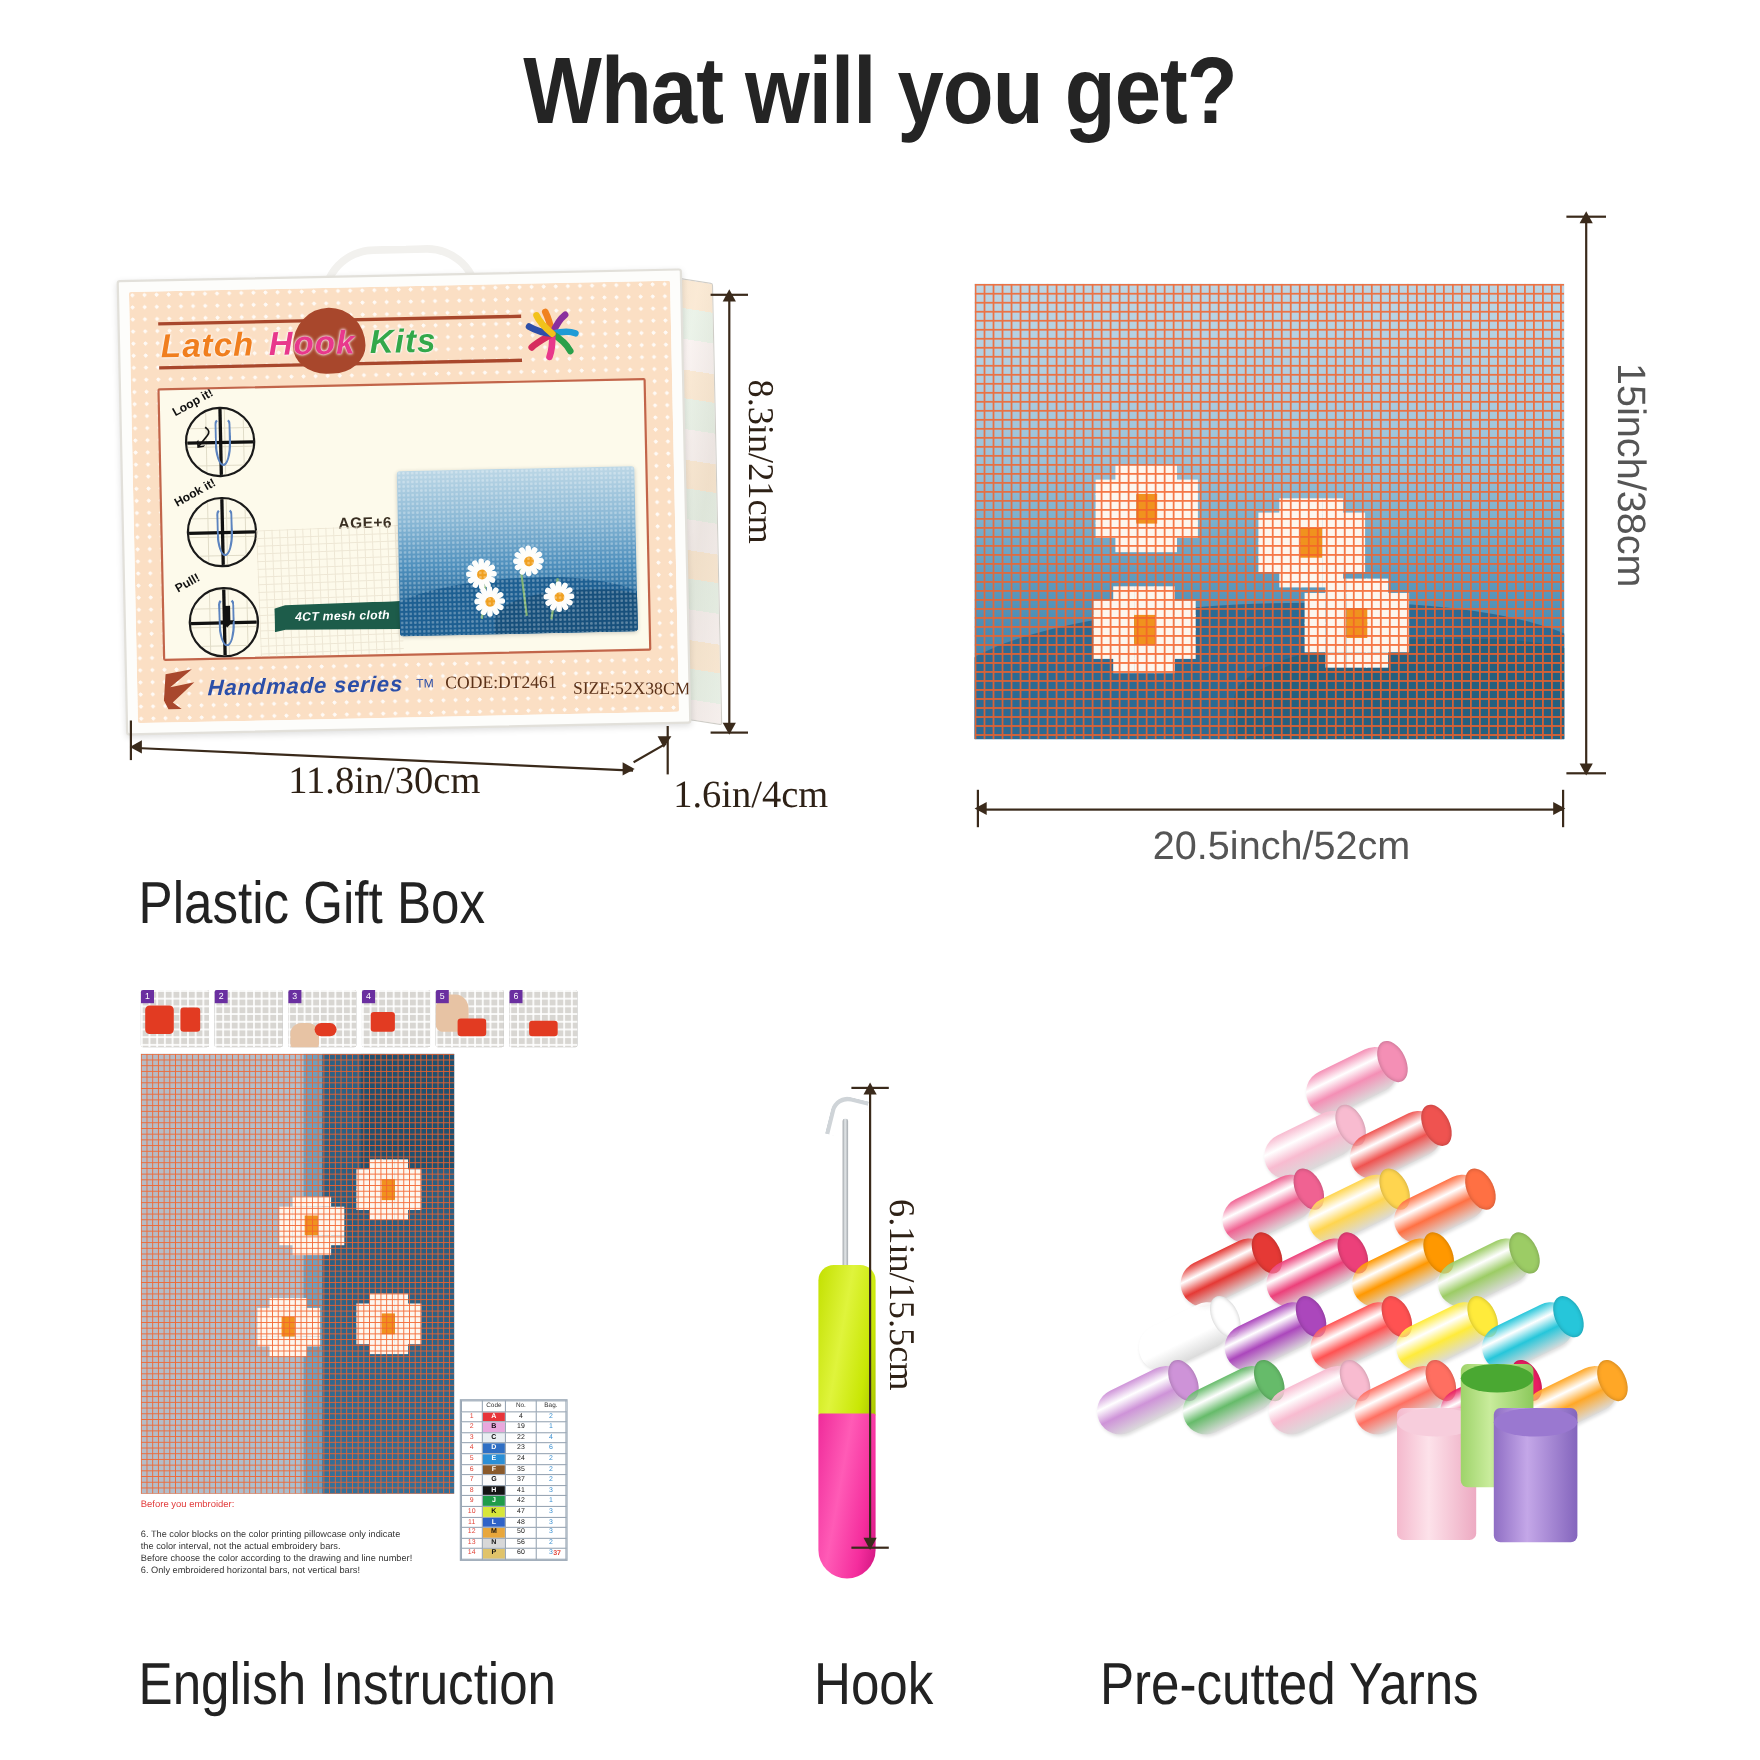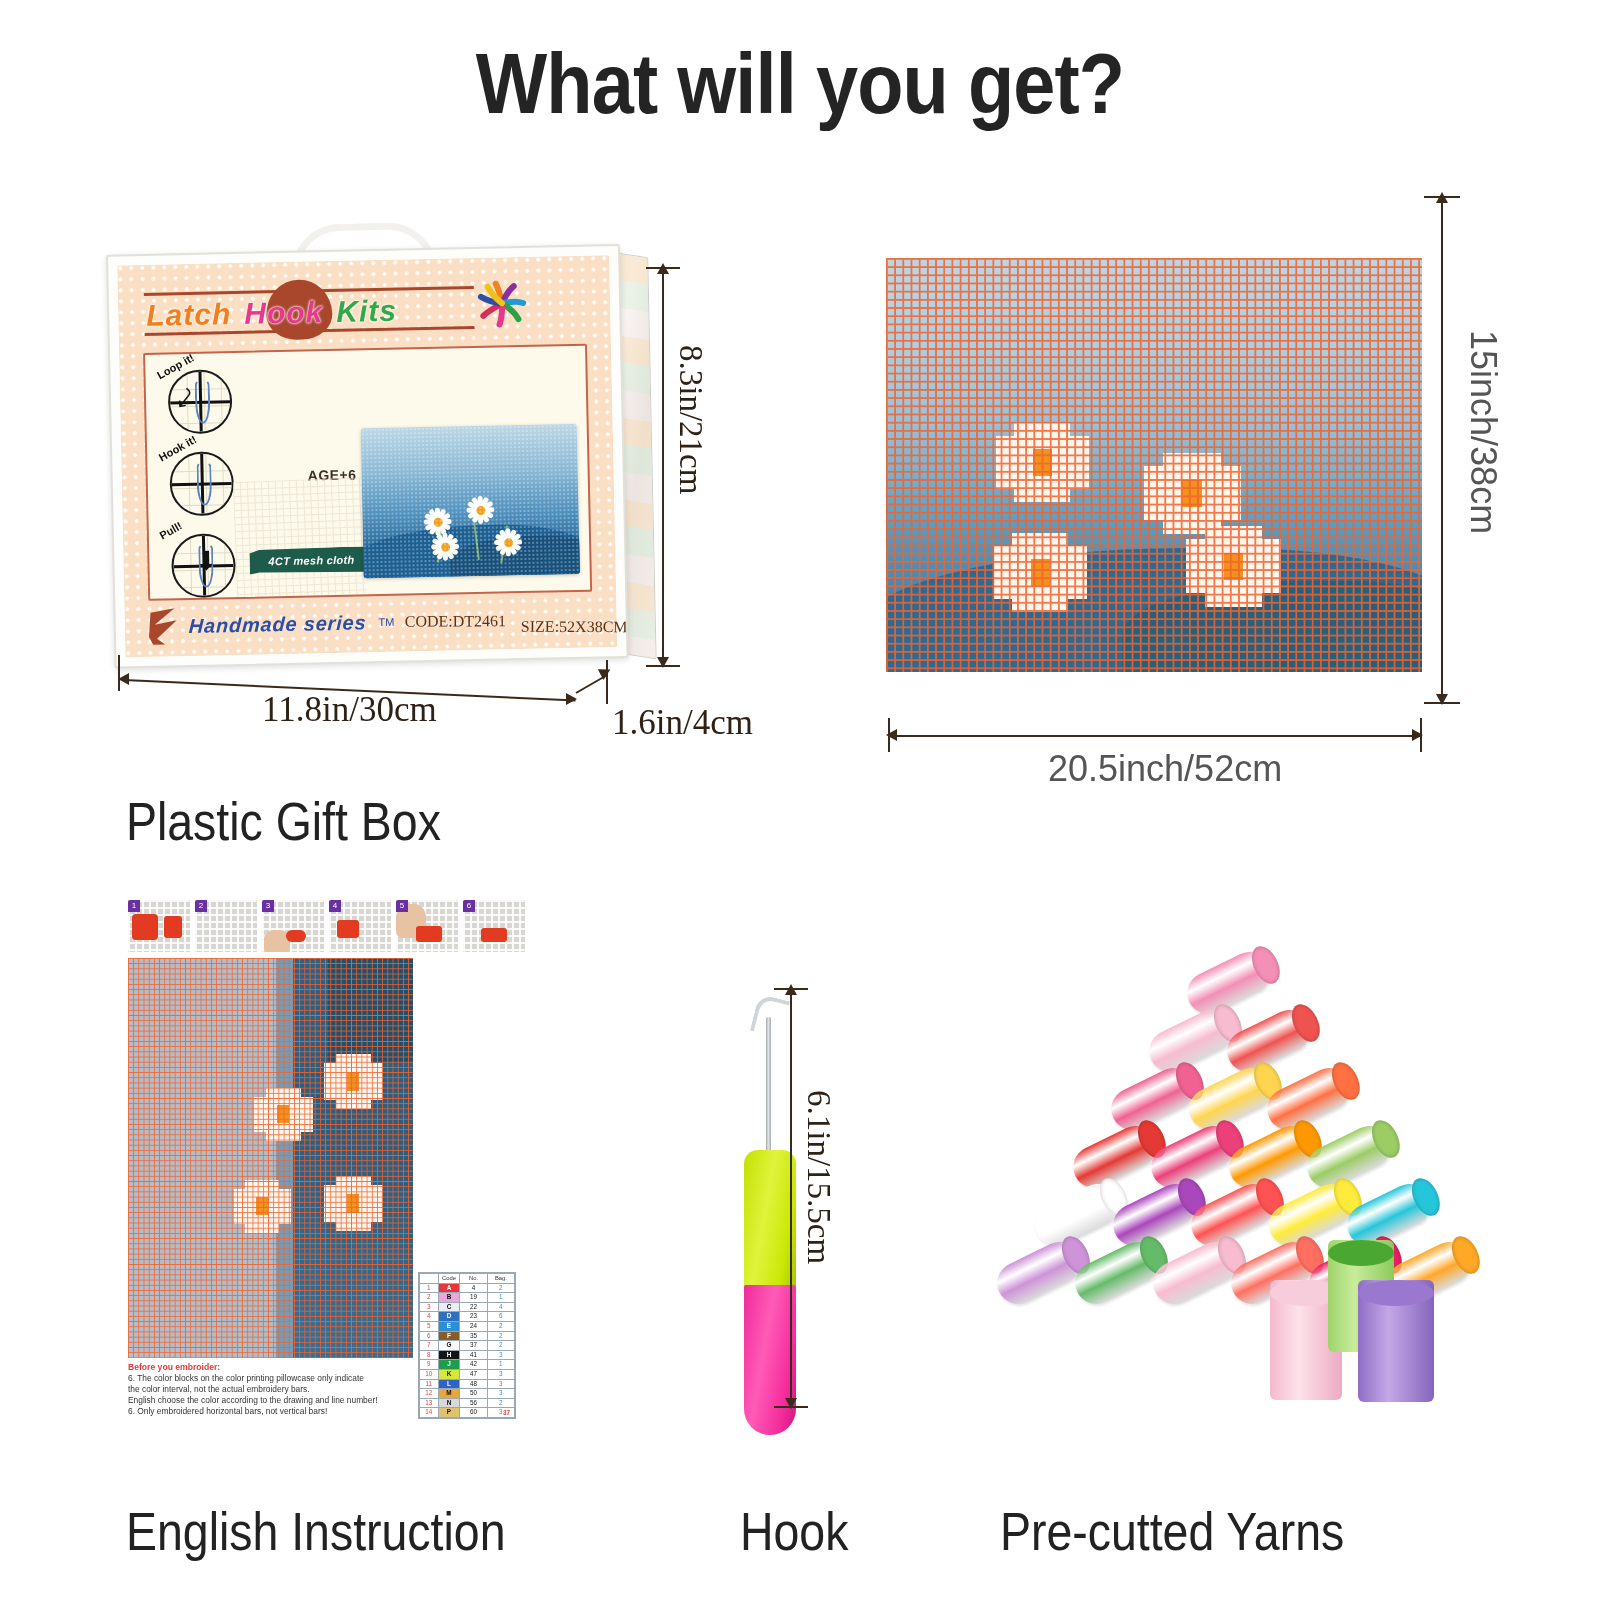--- a/index.html
+++ b/index.html
@@ -204,21 +204,21 @@
     opacity:.9;}
   .chart-leftband{position:absolute;left:0;top:0;width:57%;height:100%;
     background:linear-gradient(100deg,#b7b9c2 0%,#b2bcc9 45%,#a7bccd 100%);opacity:.92;}
   .chart-dark{position:absolute;right:0;top:0;width:42%;height:100%;
     background:linear-gradient(200deg,#2e6286 0%,#2b5d80 45%,#35719a 100%);}
   .chart-dark2{position:absolute;right:0;top:0;width:30%;height:26%;
     background:#20506f;}
   .chart-mid{position:absolute;left:52%;top:0;width:26%;height:100%;
     background:#6d9cbb;opacity:.95;}
   .notes{position:absolute;left:10px;top:462px;width:292px;}
-  .notes .hdr{color:#e23b3b;font-size:8.6px;font-weight:bold;margin-bottom:1px;}
+  .notes .hdr{color:#e23b3b;font-size:8.6px;font-weight:normal;margin-bottom:17px;}
   .notes p{margin:0;font-size:8.4px;color:#333;line-height:1.32;}
   .code-table{position:absolute;left:300px;top:372px;width:96px;
     background:#fff;border:1px solid #9aa7b5;border-collapse:collapse;}
   .code-table table{border-collapse:collapse;width:100%;}
   .code-table th,.code-table td{
     border:.6px solid #9aa7b5;font-size:6.3px;text-align:center;
     padding:0;height:8.6px;line-height:8.6px;}
   .code-table th{color:#333;font-weight:normal;font-size:5.8px;background:#fff;}
   .code-table td.idx{color:#e2453a;width:16px;}
   .code-table td.sw{width:19px;padding:0;}
@@ -719,21 +719,21 @@
           <div style="position: absolute; left: 23.2px; top: 18px; width: 12.2px; height: 9.6px; background: rgb(240, 146, 30);"></div>
           <div style="position: absolute; left: 23.2px; top: 27px; width: 12.2px; height: 9.6px; background: rgb(240, 146, 30);"></div>
         </div>
       <div class="chart-grid"></div>
     </div>
 
     <div class="notes">
       <div class="hdr">Before you embroider:</div>
       <p>6. The color blocks on the color printing pillowcase only indicate</p>
       <p>the color interval,  not the actual embroidery bars.</p>
-      <p> English choose the color according to the drawing and line number!</p>
+      <p> Before choose the color according to the drawing and line number!</p>
       <p>6. Only embroidered horizontal bars, not vertical bars!</p>
     </div>
 
     <div class="code-table">
       <table>
         <thead>
           <tr>
             <th></th>
             <th>Code</th>
             <th>No.</th>

